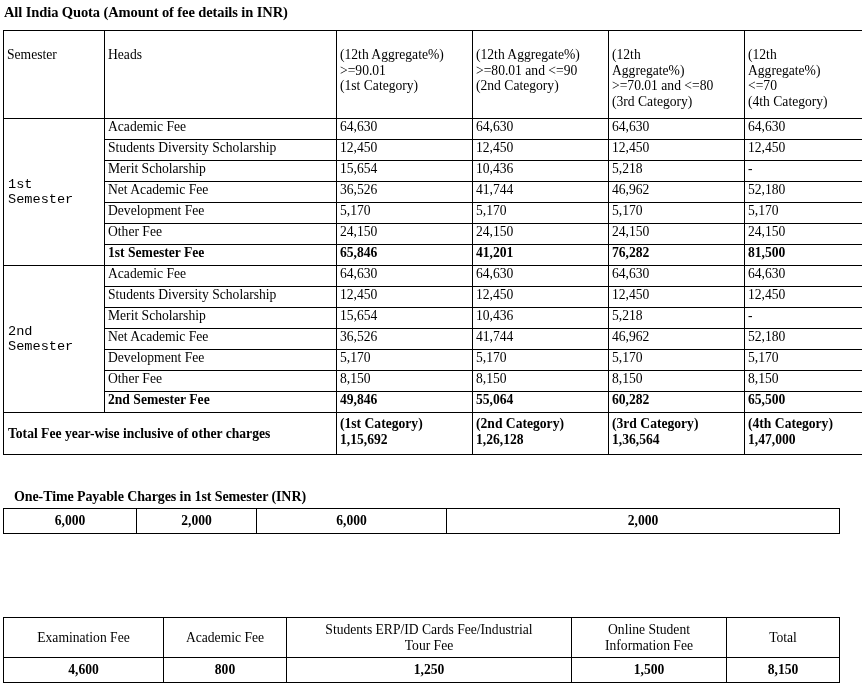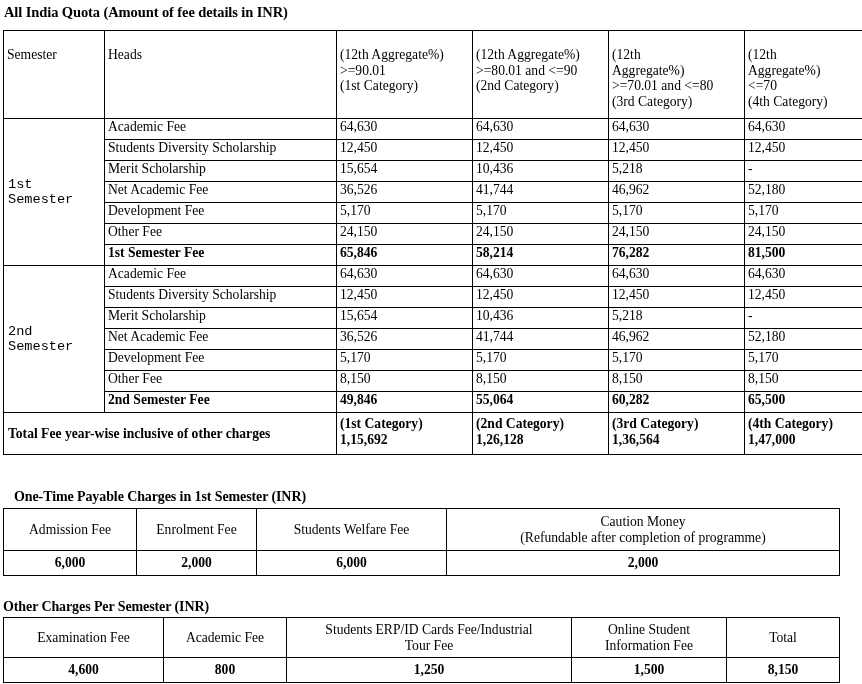--- a/index.html
+++ b/index.html
@@ -208,21 +208,21 @@
       <tr>
         <td>Other Fee</td>
         <td>24,150</td>
         <td>24,150</td>
         <td>24,150</td>
         <td>24,150</td>
       </tr>
       <tr class="bold-row">
         <td>1st Semester Fee</td>
         <td>65,846</td>
-        <td>58,214</td>
+        <td>41,201</td>
         <td>76,282</td>
         <td>81,500</td>
       </tr>
 
       <tr>
         <td class="sem-label" rowspan="7">2nd Semester</td>
         <td>Academic Fee</td>
         <td>64,630</td>
         <td>64,630</td>
         <td>64,630</td>
@@ -297,38 +297,28 @@
 
   <table id="onetime-table">
     <colgroup>
       <col class="c1">
         <col class="c2">
         <col class="c3">
         <col class="c4">
     </colgroup>
     <tbody>
       <tr>
-        <td class="ot-head">Admission Fee</td>
-        <td class="ot-head">Enrolment Fee</td>
-        <td class="ot-head">Students Welfare Fee</td>
-        <td class="ot-head">
-          <span class="caution-line">Caution Money</span>
-          <span class="caution-line">(Refundable after completion of programme)</span>
-        </td>
-      </tr>
-      <tr>
         <td class="ot-val">6,000</td>
         <td class="ot-val">2,000</td>
         <td class="ot-val">6,000</td>
         <td class="ot-val">2,000</td>
       </tr>
     </tbody>
   </table>
 
-  <div class="section-title" id="title-other">Other Charges Per Semester (INR)</div>
 
   <table id="other-table">
     <colgroup>
       <col class="d1">
         <col class="d2">
         <col class="d3">
         <col class="d4">
         <col class="d5">
     </colgroup>
     <tbody>

